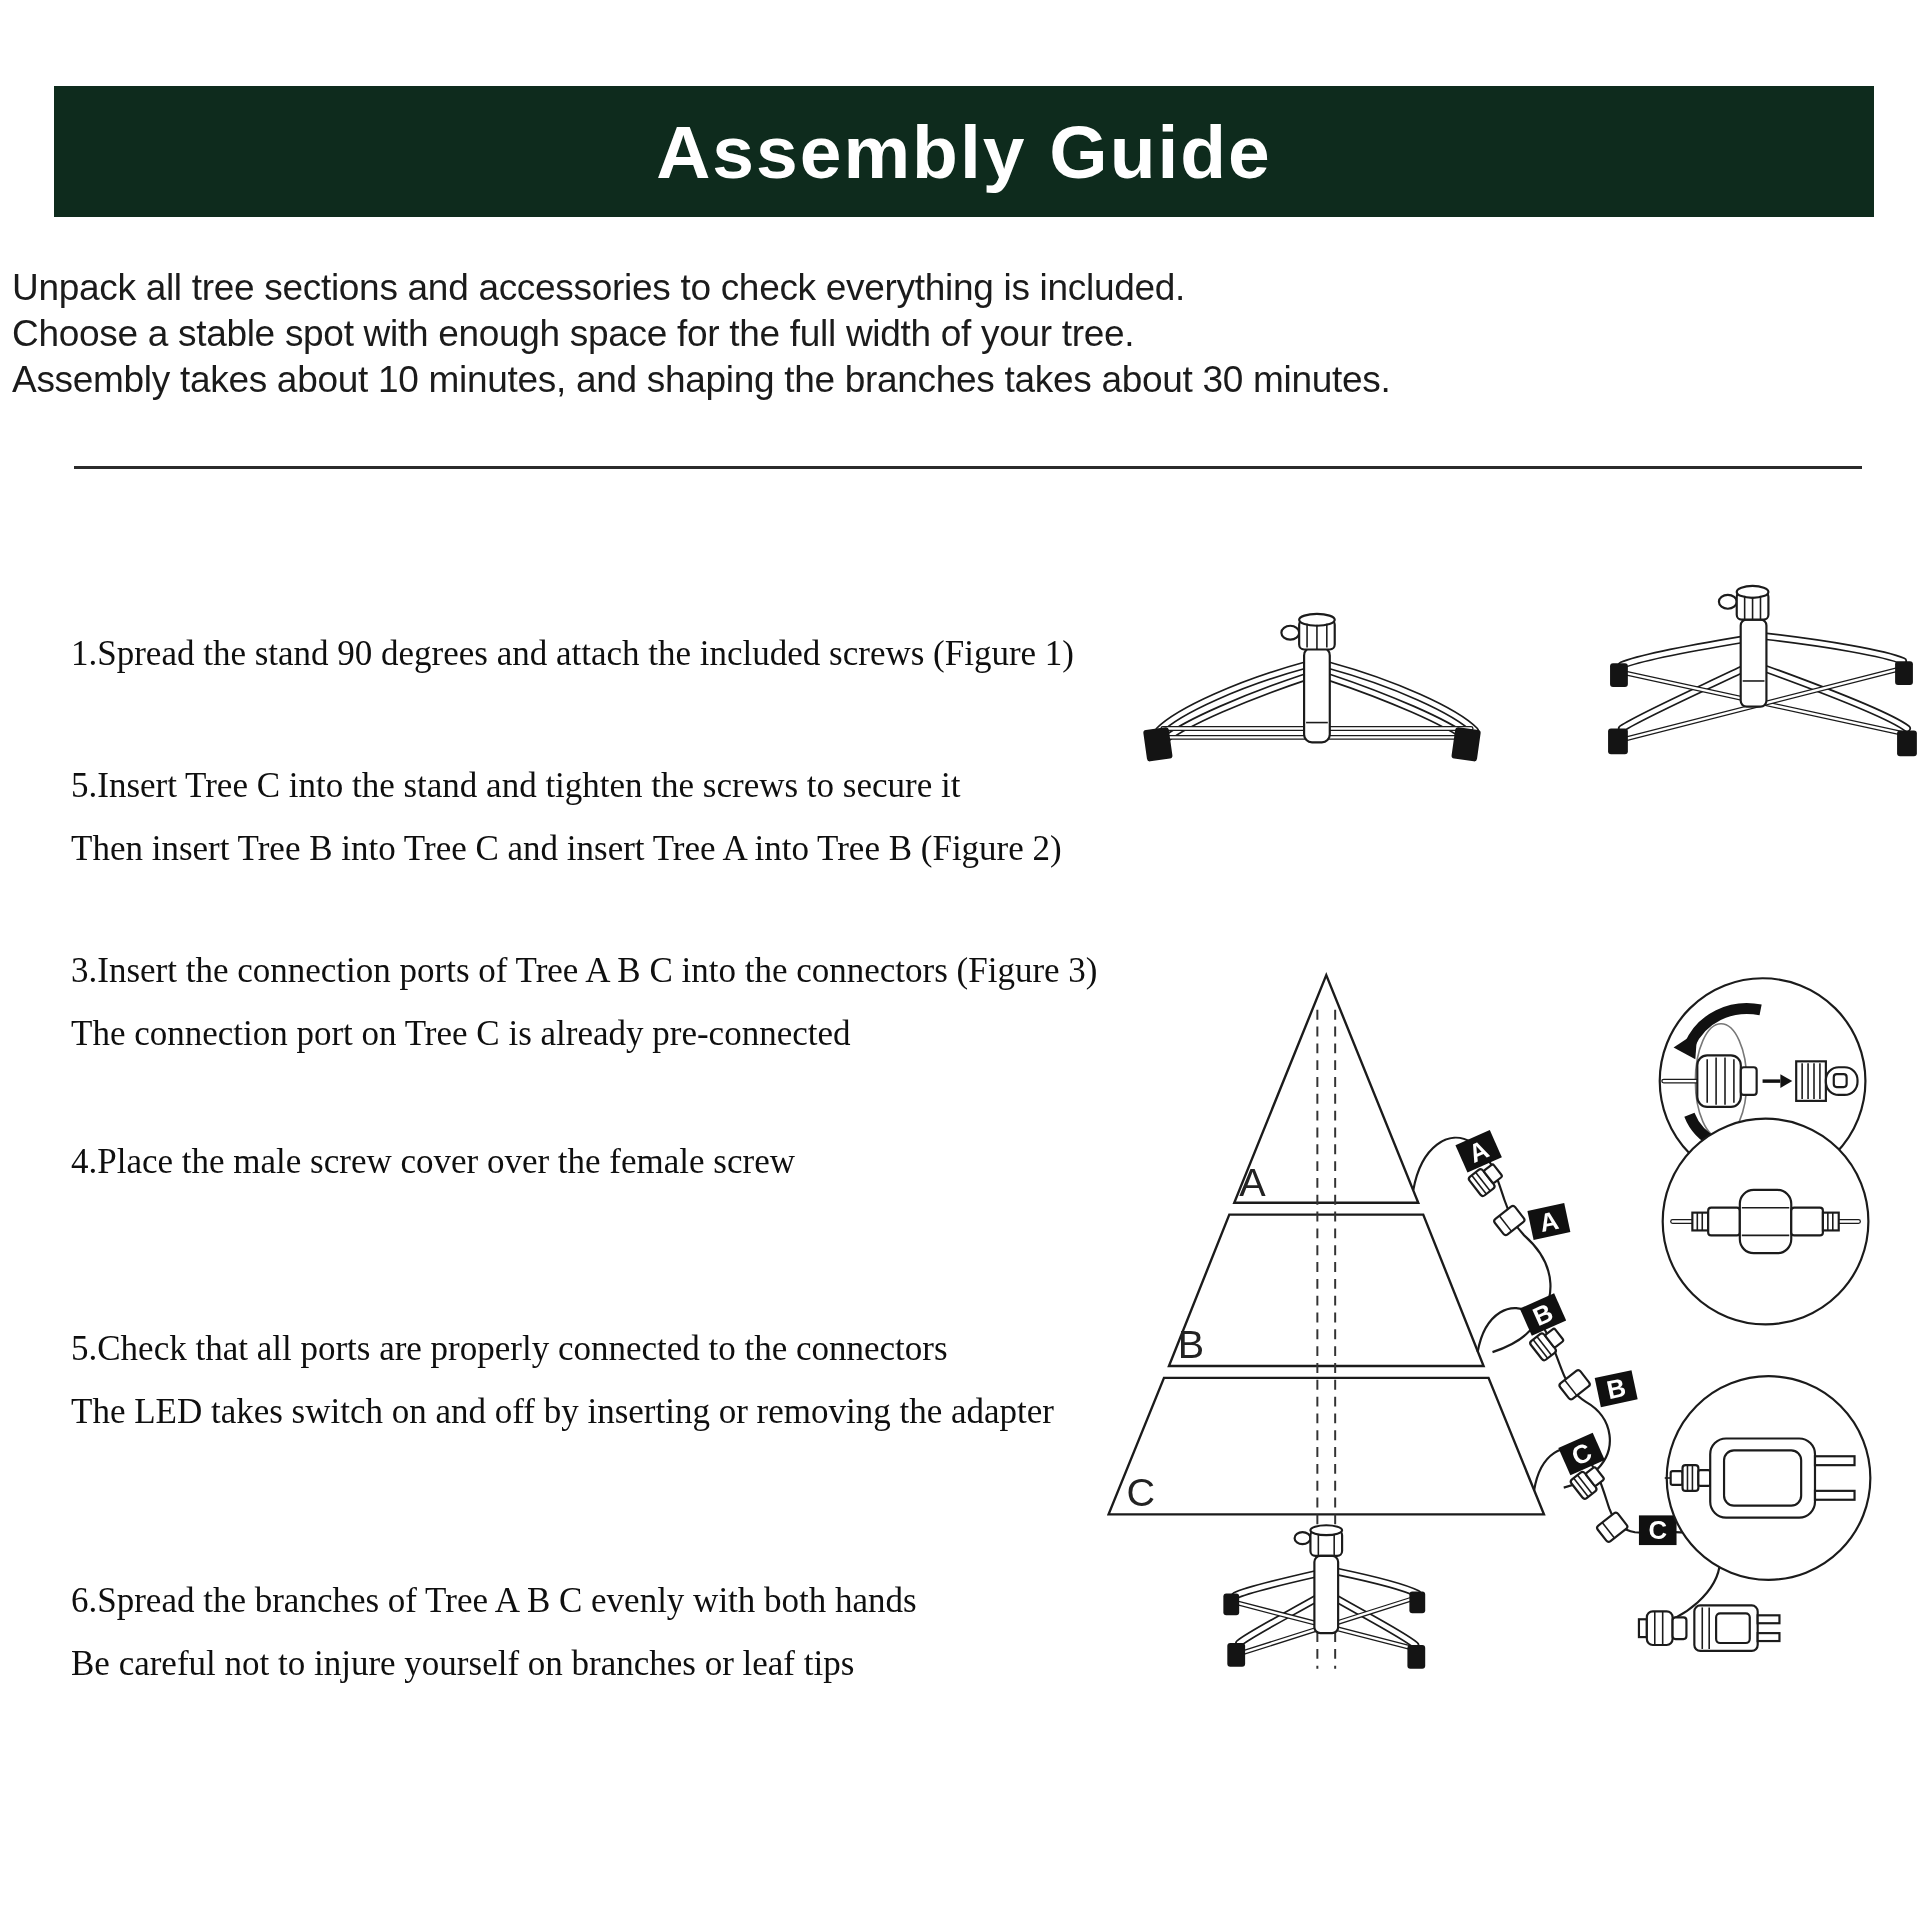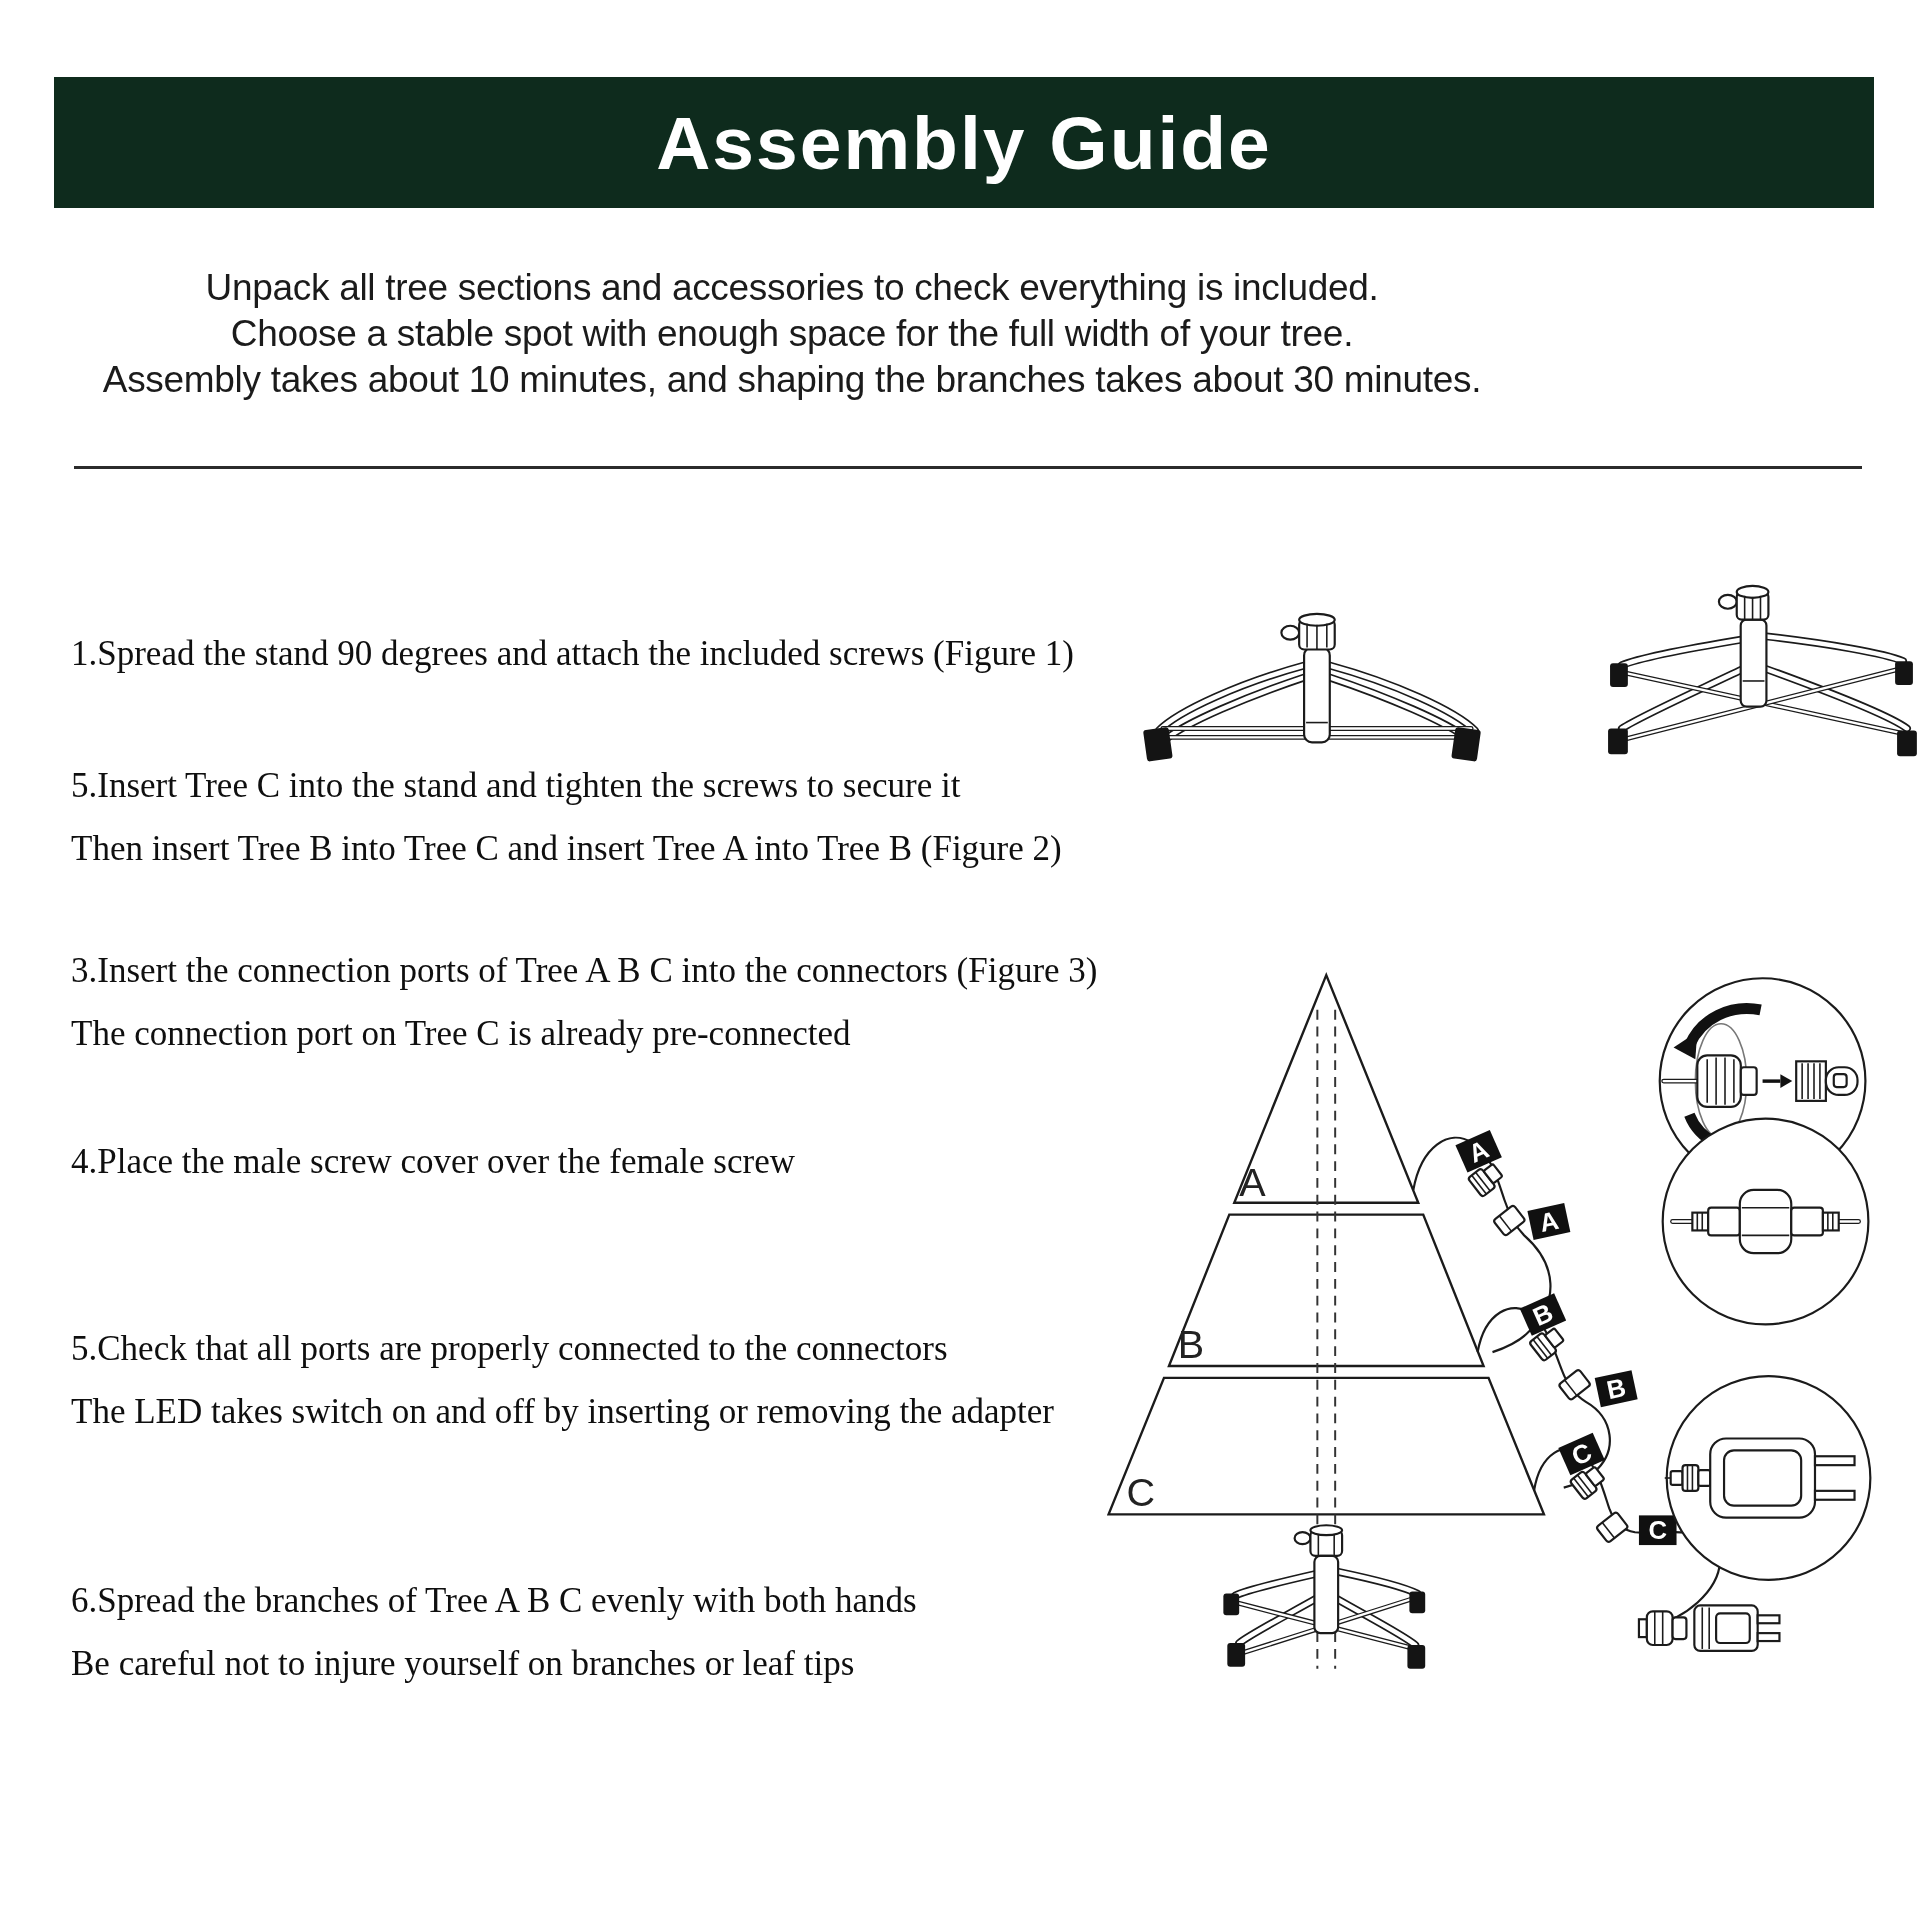--- a/index.html
+++ b/index.html
@@ -1,23 +1,23 @@
 <!DOCTYPE html>
 <html><head>
 <meta charset="utf-8">
 <style>
   html,body{margin:0;padding:0;background:#fff;}
   #page{position:relative;width:1927px;height:1927px;background:#fff;overflow:hidden;
         font-family:"Liberation Sans",sans-serif;}
   
-  .header{position:absolute;left:54px;top:77px;width:1820px;height:131px;background:#0e2b1d;
+  .header{position:absolute;left:54px;top:86px;width:1820px;height:131px;background:#0e2b1d;
           display:flex;align-items:center;justify-content:center;}
   .header-title{color:#fff;font-size:75px;font-weight:bold;letter-spacing:2px;}
   
-  .intro{position:absolute;left:0;top:265px;width:1584px;text-align:center;
+  .intro{position:absolute;left:12px;top:265px;width:1584px;text-align:left;
          font-size:37px;line-height:46px;color:#1b1b1b;letter-spacing:-0.3px;}
   
   .divider{position:absolute;left:74px;top:466px;width:1788px;height:3px;background:#2b2b2b;}
   
   .step{position:absolute;left:71px;font-family:Liberation Serif, serif;font-size:35px;
         line-height:63px;color:#0f0f0f;white-space:nowrap;}
   #step-1{top:622px}#step-2{top:754px}#step-3{top:939px}#step-4{top:1130px}
   #step-5{top:1317px}#step-6{top:1569px}
   
   svg{position:absolute;overflow:visible;}

